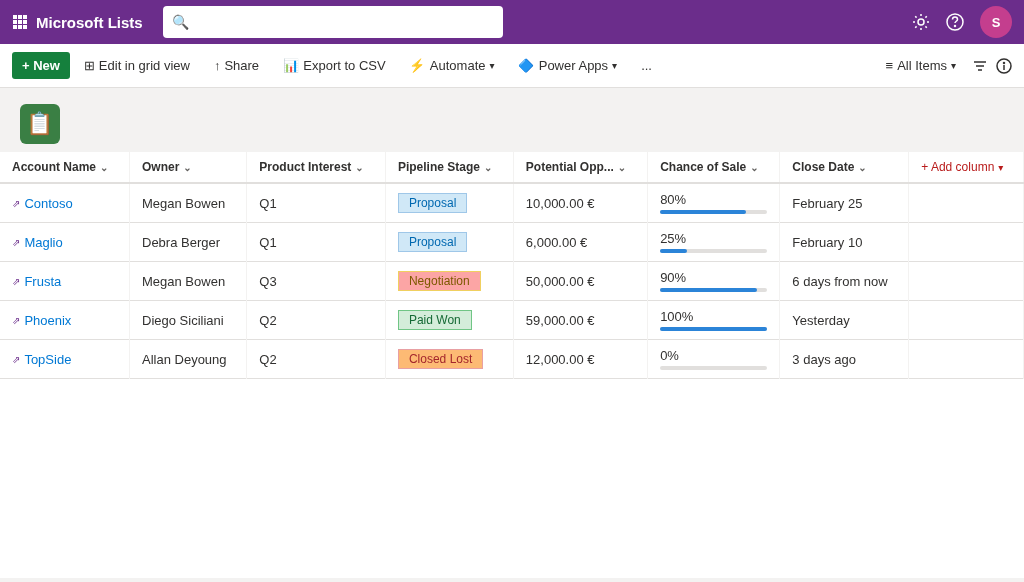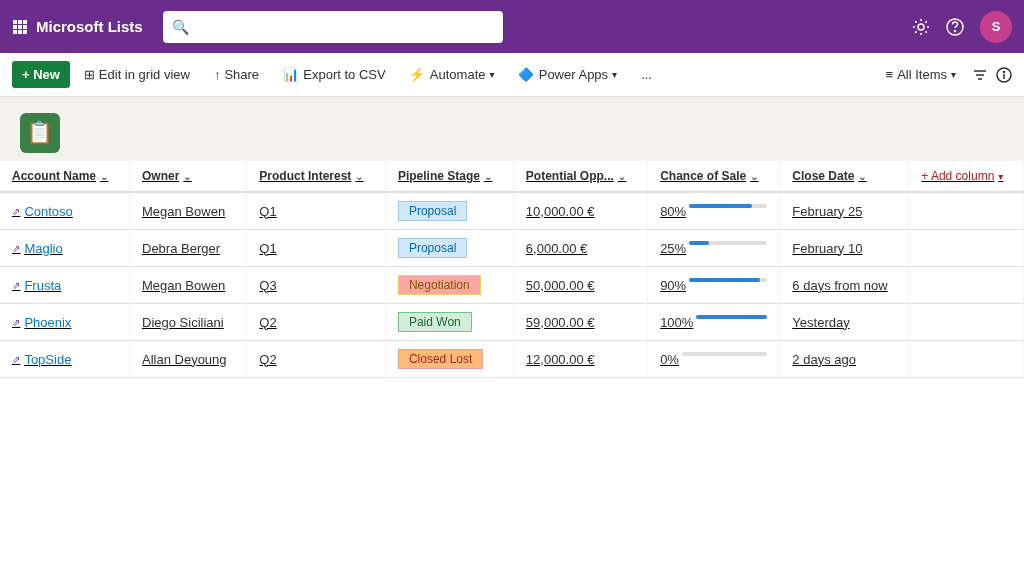--- a/index.html
+++ b/index.html
@@ -1,21 +1,21 @@
 <!DOCTYPE html>
 <html><head>
   <meta charset="utf-8">
   <style>
     * { margin: 0; padding: 0; box-sizing: border-box; }
     body { font-family: 'Segoe UI', sans-serif; font-size: 13px; background: #f3f2f1; width: 1024px; height: 582px; overflow: hidden; }
 
     
     .top-nav {
       background: #6b2d8b;
-      height: 53px;
+      height: 44px;
       display: flex;
       align-items: center;
       padding: 0 12px;
       gap: 8px;
     }
     .top-nav-title {
       color: white;
       font-size: 15px;
       font-weight: 600;
       margin-right: 12px;
@@ -131,21 +131,20 @@
     .star-icon { font-size: 16px; color: #605e5c; cursor: pointer; }
 
     
     .table-container {
       background: white;
       overflow: auto;
     }
     table {
       width: 100%;
       border-collapse: collapse;
-      text-decoration: underline;
     }
     thead tr {
       border-bottom: 2px solid #e1dfdd;
       background: white;
     }
     th {
       text-align: left;
       padding: 8px 12px;
       font-size: 12px;
       font-weight: 600;
@@ -178,21 +177,21 @@
       border-radius: 0;
       font-size: 12px;
       font-weight: 500;
     }
     .badge-proposal { background: #d0e8f7; color: #0068b0; border: 1px solid #9fc7e8; }
     .badge-negotiation { background: #fca5a5; color: #7d5900; border: 1px solid #f0d060; }
     .badge-paid-won { background: #d4edda; color: #156935; border: 1px solid #70c585; }
     .badge-closed-lost { background: #fdba74; color: #a4262c; border: 1px solid #e8a0a3; }
 
     
-    .chance-cell { display: flex; flex-direction: row; gap: 3px; min-width: 80px; }
+    .chance-cell { display: flex; flex-direction: column; gap: 3px; min-width: 80px; }
     .chance-bar-bg { background: #e1dfdd; border-radius: 2px; height: 4px; width: 100%; }
     .chance-bar-fill { background: #2b84d8; border-radius: 2px; height: 4px; }
 
     
     .add-col-th { color: #b91c1c; font-weight: 400; font-size: 12px; white-space: nowrap; }
   </style>
 </head>
 <body>
 
 <nav class="top-nav">
@@ -454,19 +453,19 @@
       </td>
       <td>12,000.00 €</td>
       <td>
         <div class="chance-cell">
           <span>0%</span>
           <div class="chance-bar-bg">
             <div class="chance-bar-fill" style="width:0%"></div>
           </div>
         </div>
       </td>
-      <td>2 days ago</td>
+      <td>3 days ago</td>
       <td></td>
     </tr>
         </tbody>
     </table>
   </div>
 </div>
 
 </body></html>

